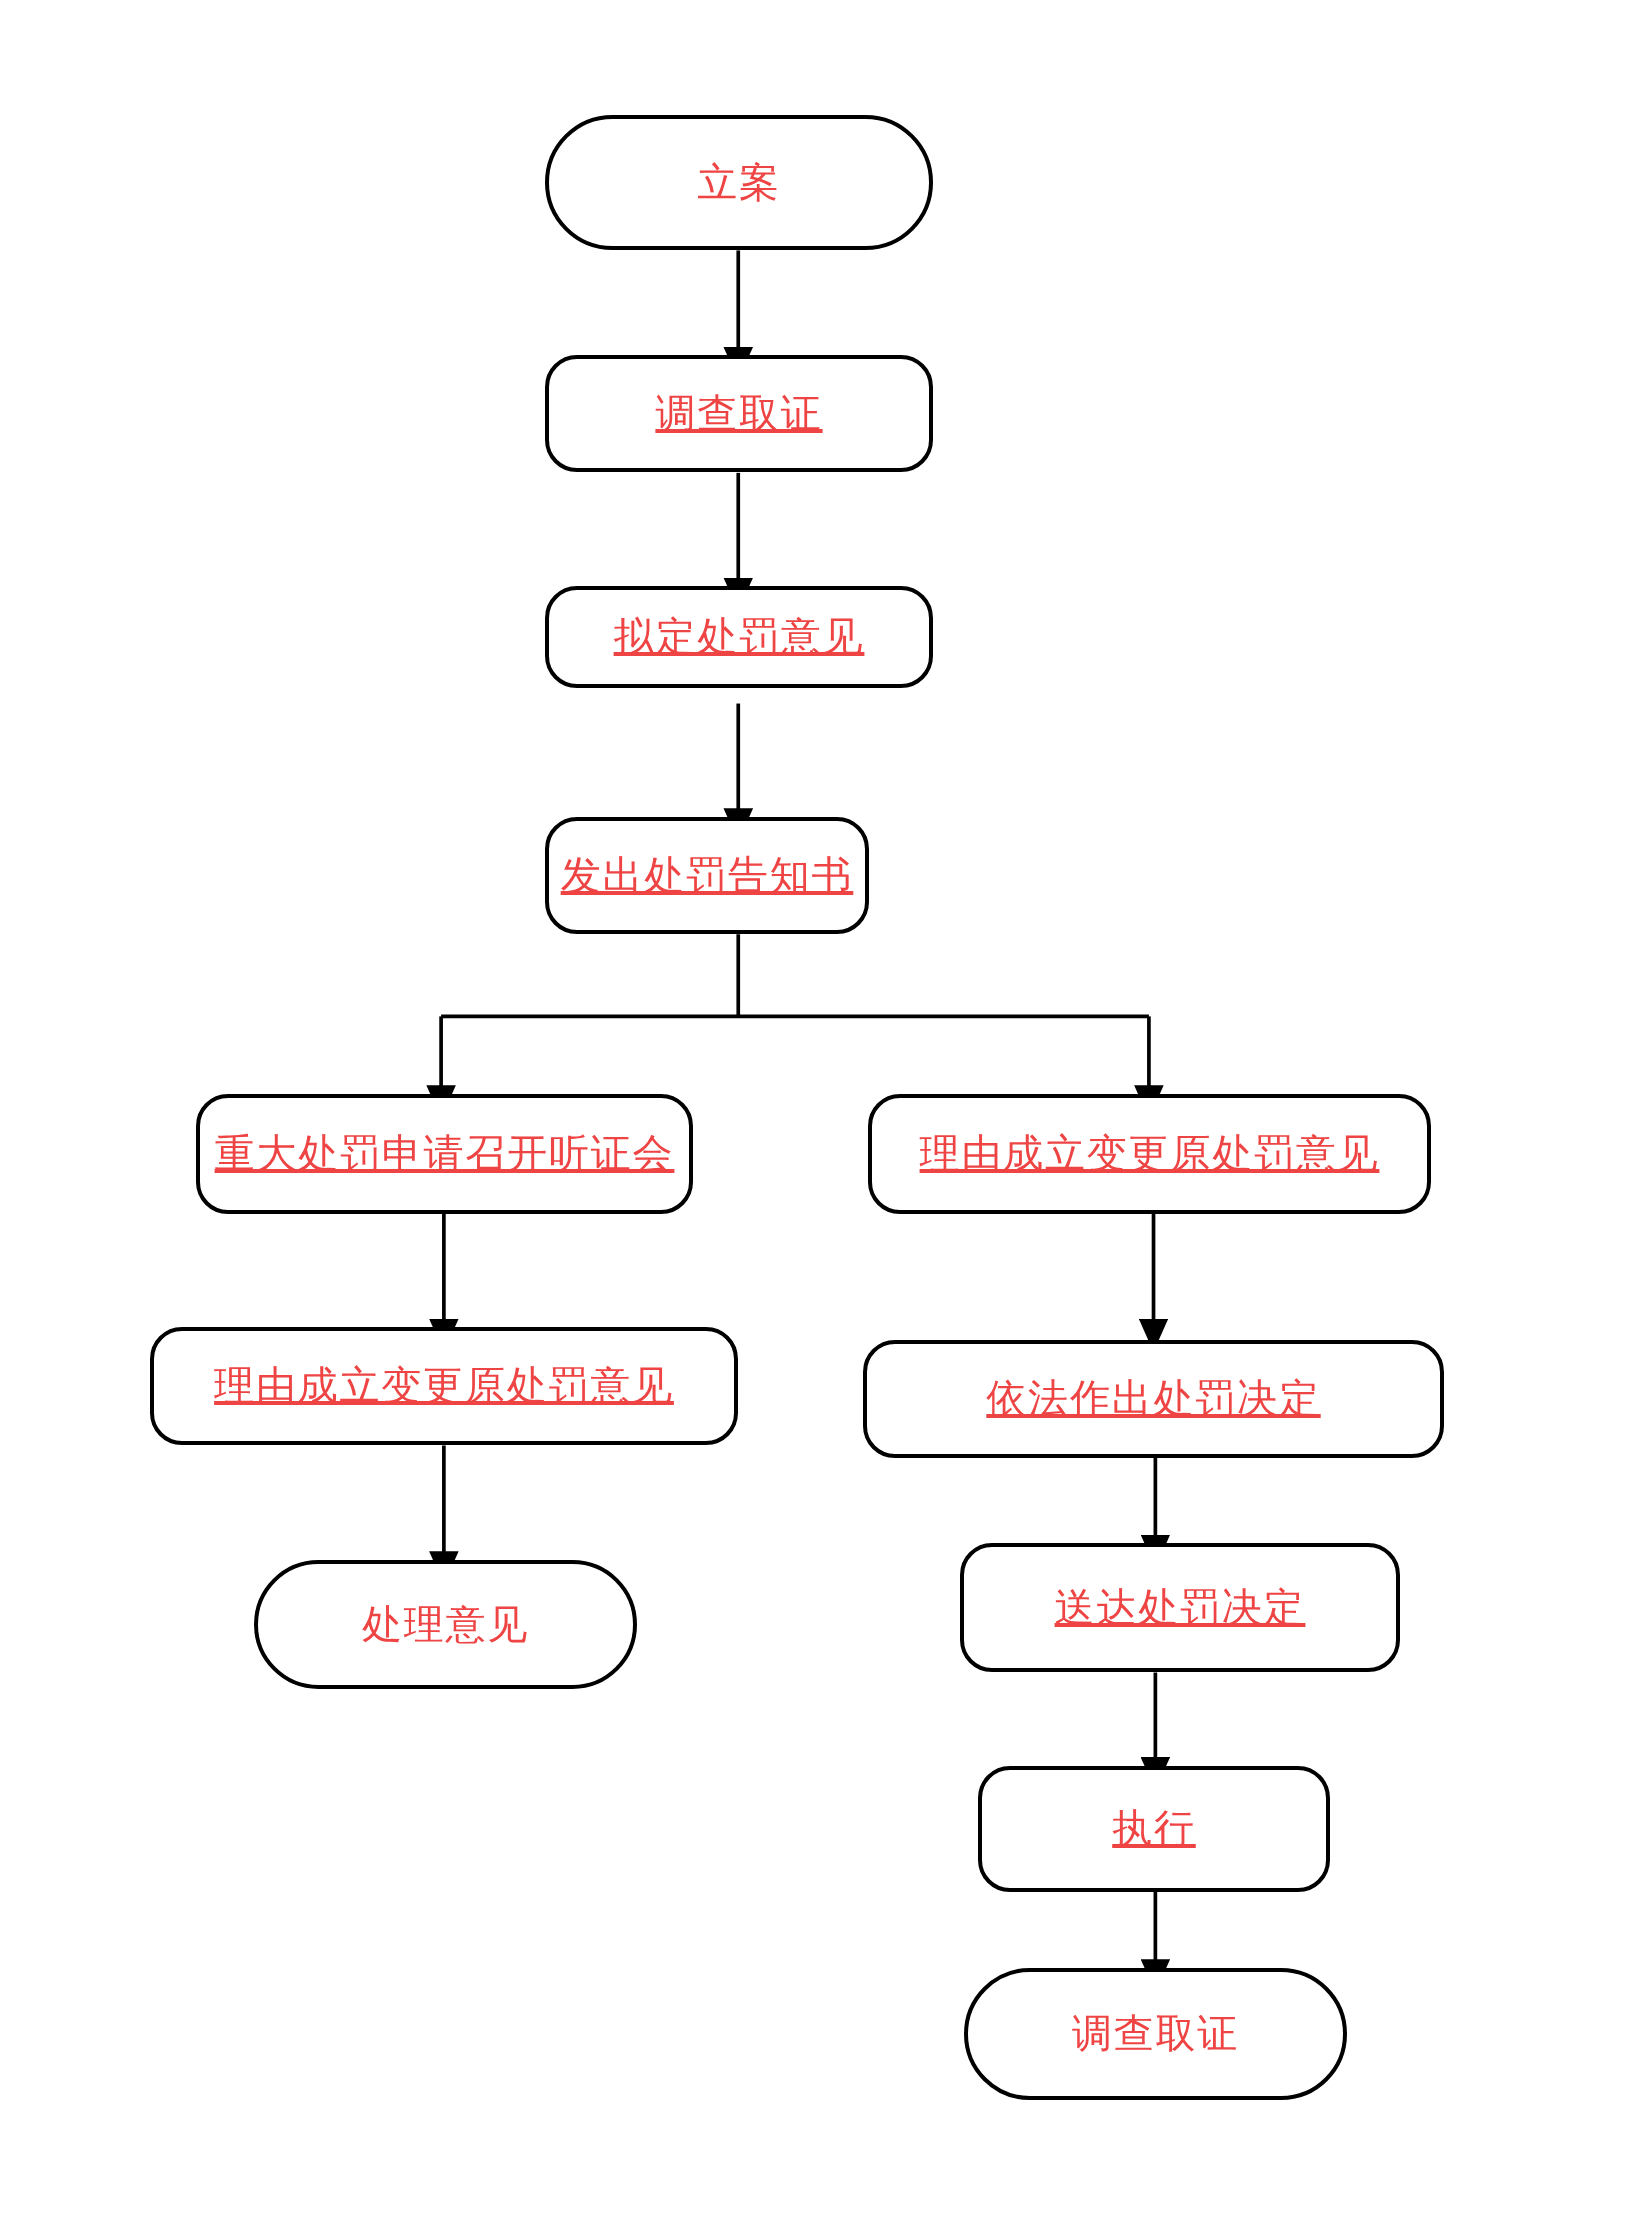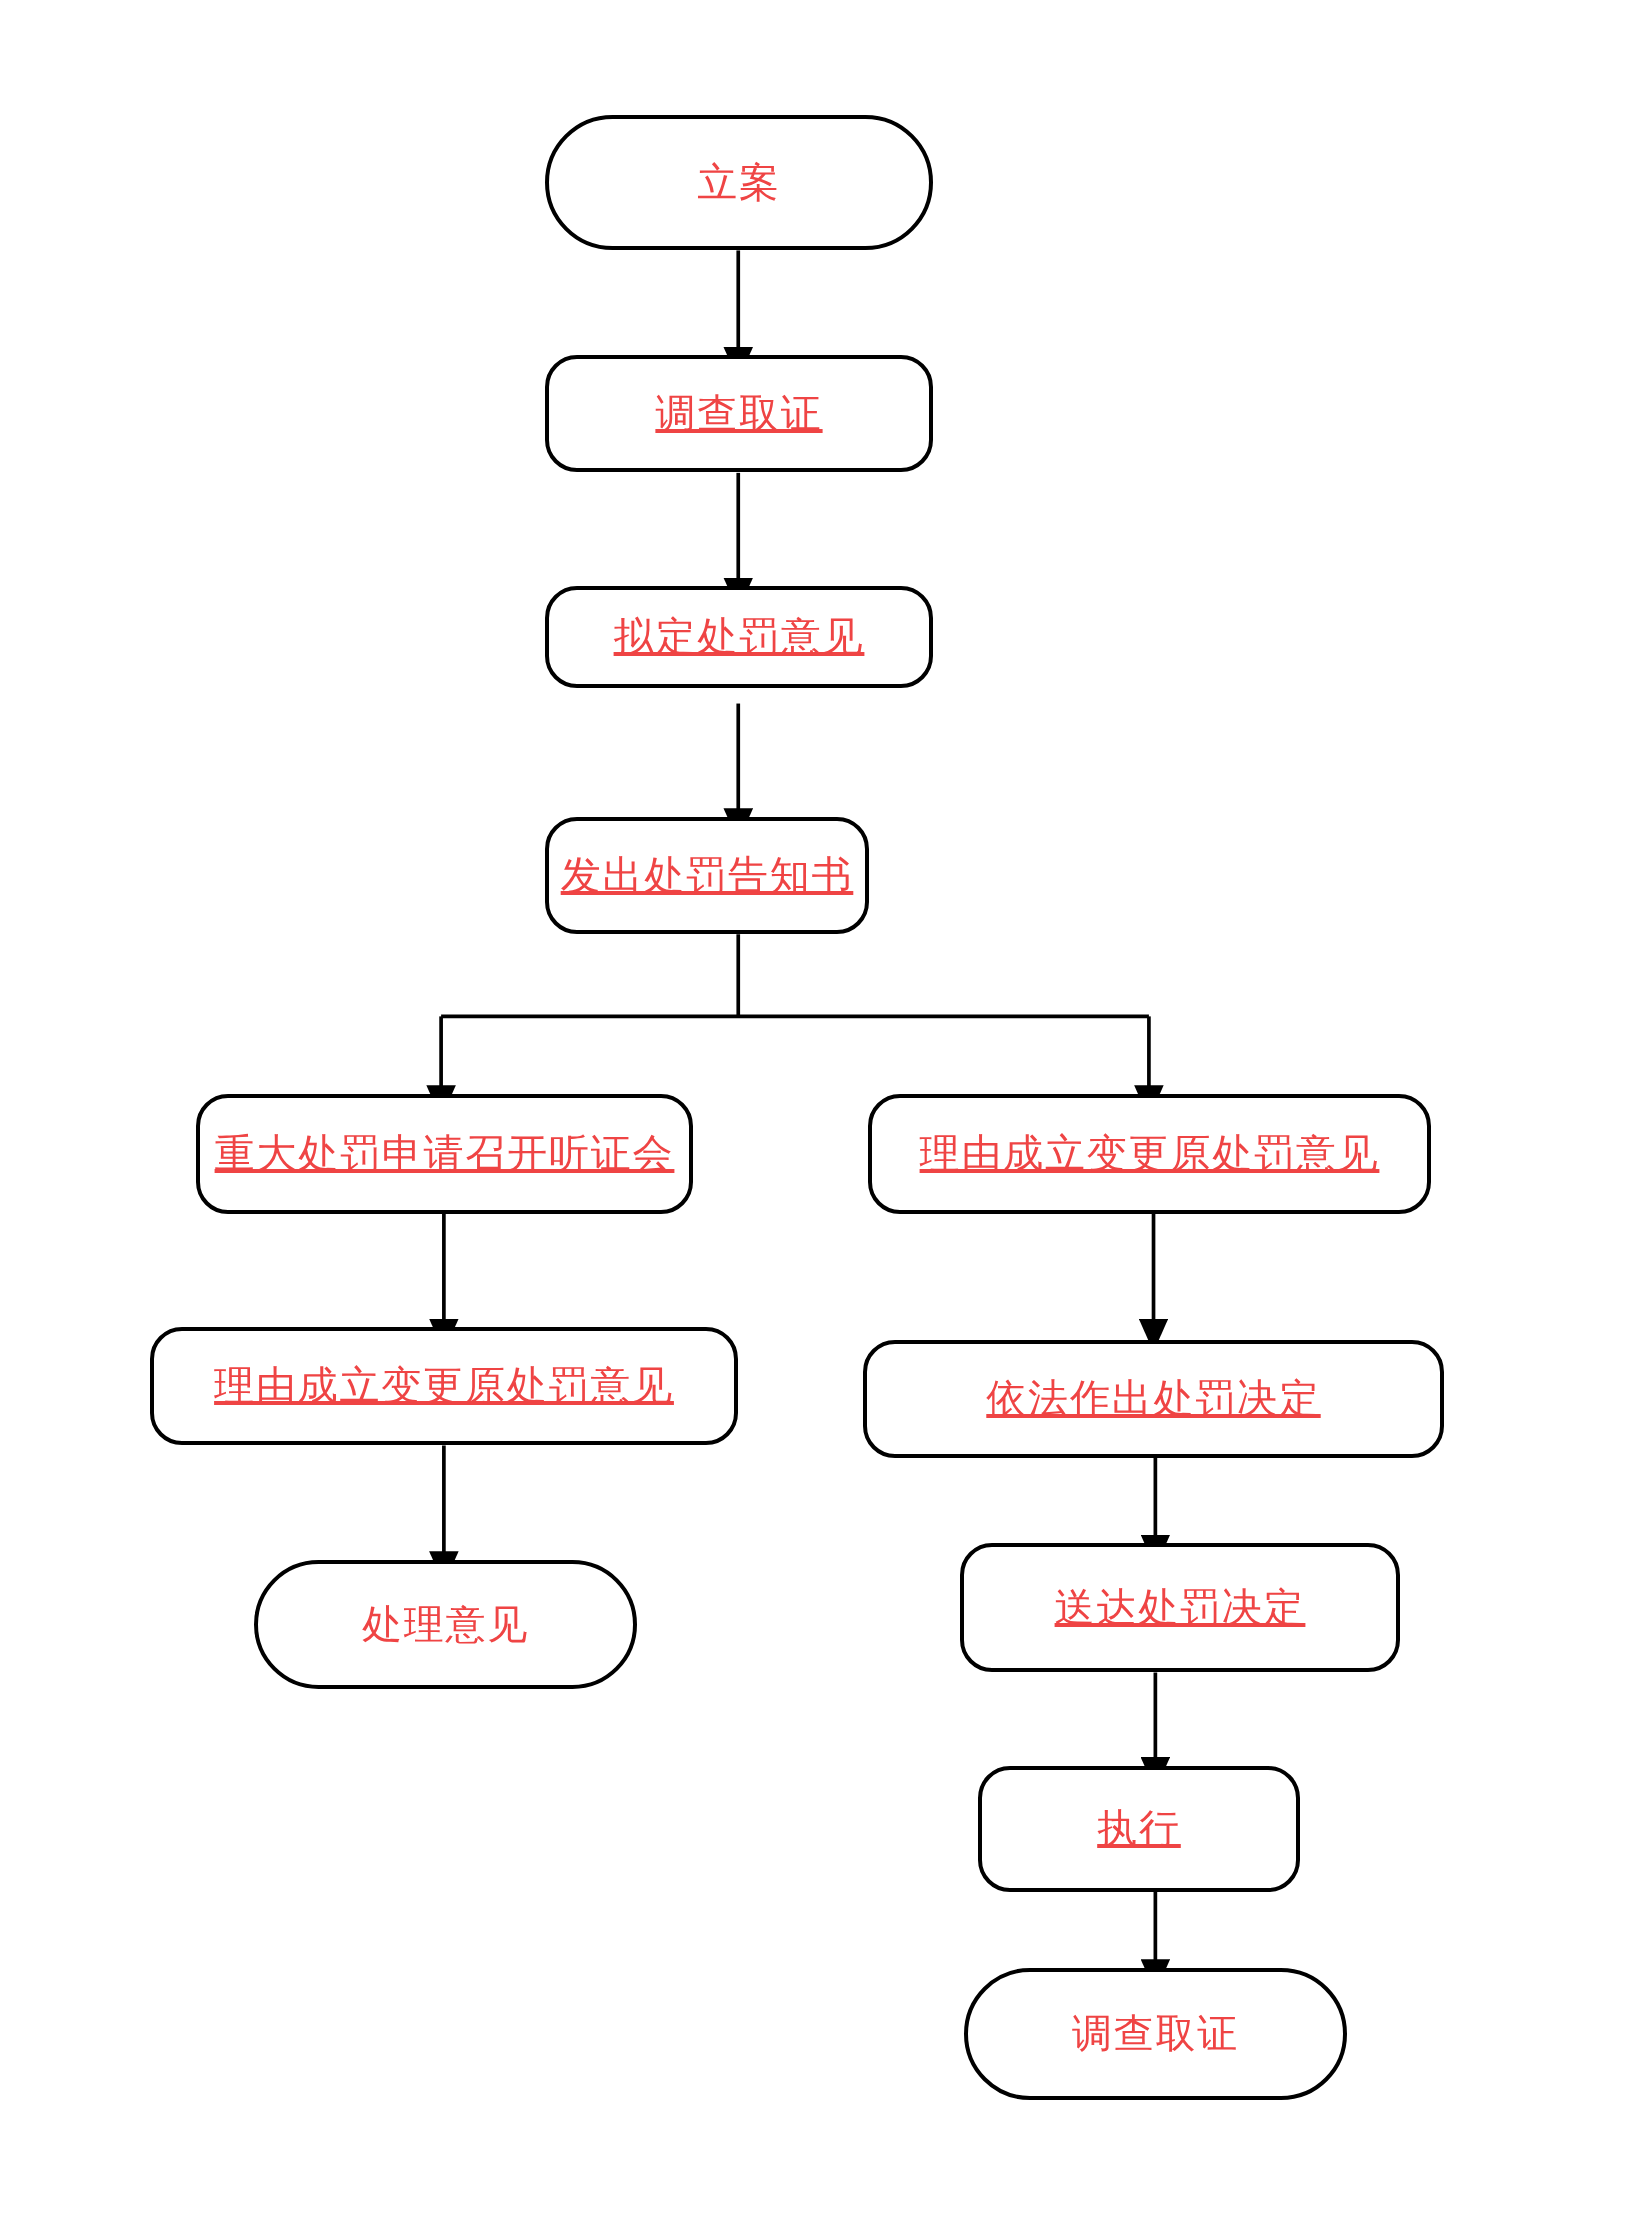--- a/index.html
+++ b/index.html
@@ -113,21 +113,21 @@
   </div>
   <div class="node process" style="left: 863px; top: 1327px; width: 581px; height: 118px; margin-top: 13px;">
     <span class="node-label">依法作出处罚决定</span>
   </div>
   <div class="node terminal" style="left: 254px; top: 1560px; width: 383px; height: 129px;">
     <span class="node-label">处理意见</span>
   </div>
   <div class="node process" style="left: 960px; top: 1543px; width: 440px; height: 129px;">
     <span class="node-label">送达处罚决定</span>
   </div>
-  <div class="node process" style="left: 978px; top: 1766px; width: 322px; height: 126px;">
+  <div class="node process" style="left: 978px; top: 1766px; width: 352px; height: 126px;">
     <span class="node-label">执行</span>
   </div>
   <div class="node terminal" style="left: 964px; top: 1968px; width: 383px; height: 132px;">
     <span class="node-label">调查取证</span>
   </div>
 
 </div>
 
 
 </body></html>

